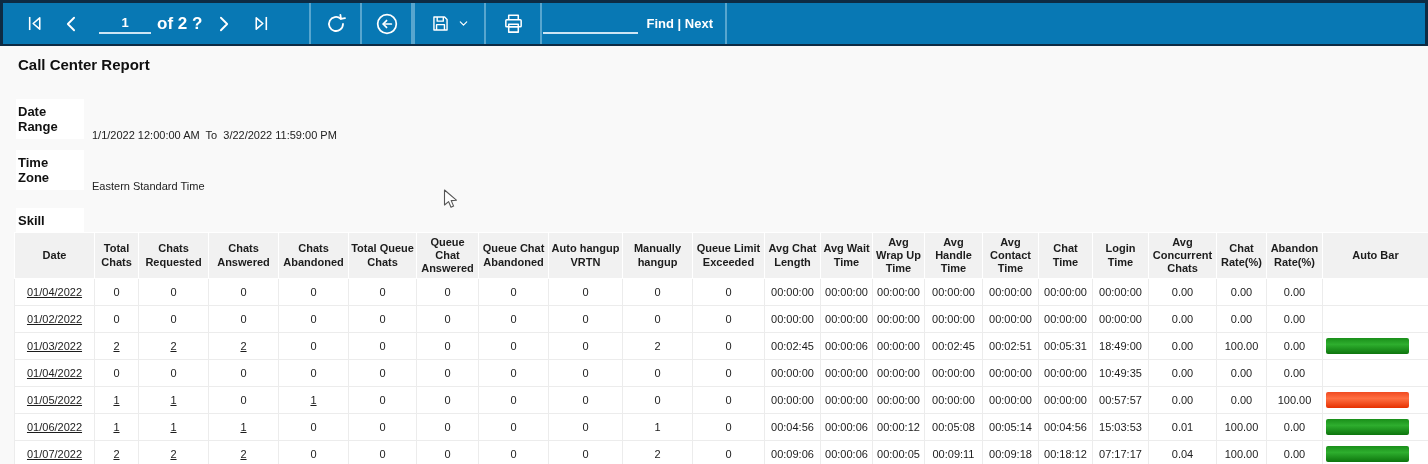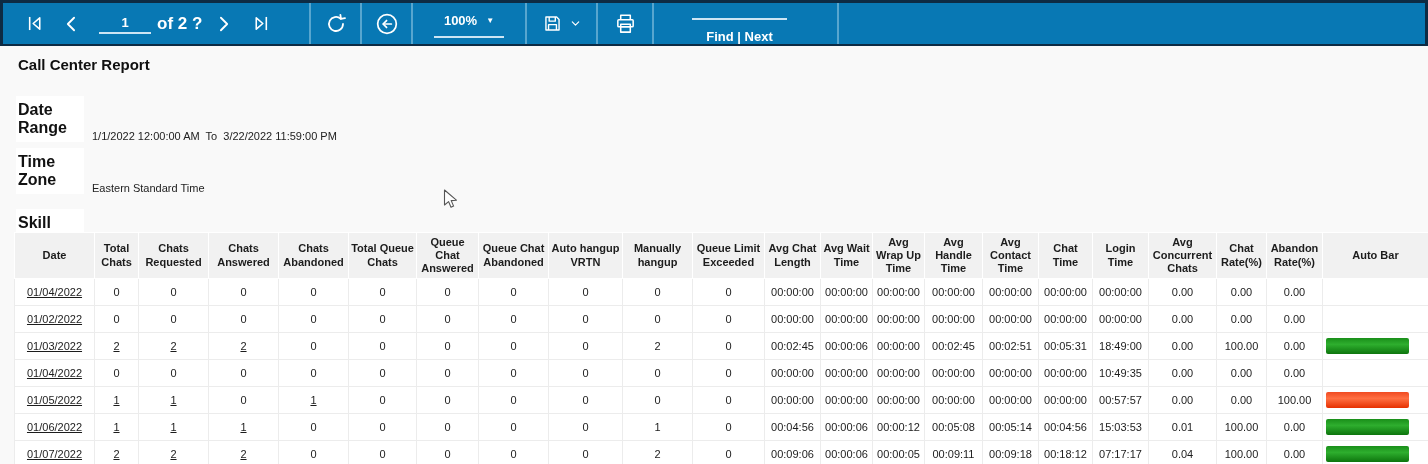--- a/index.html
+++ b/index.html
@@ -16,35 +16,35 @@
   .tgroup{display:flex;align-items:center;height:100%;box-sizing:border-box;flex:none;}
   .tsep{width:2px;height:100%;background:#57a6cf;flex:none;}
   .tbtn{background:none;border:0;padding:0;margin:0;display:flex;align-items:center;justify-content:center;height:100%;cursor:pointer;}
   .tbtn svg{display:block;}
   .g-pagination{width:306px;padding-left:12px;}
   .g-pagination .tbtn{width:38px;}
   .g-refresh,.g-back{width:49px;justify-content:center;}
   .g-zoom{width:112px;justify-content:center;}
   .g-save{width:69px;justify-content:center;}
   .g-print{width:54px;justify-content:center;}
-  .g-find{width:183px;justify-content:flex-end;padding-right:12px;gap:9px;flex-direction:column;}
+  .g-find{width:183px;justify-content:flex-end;padding-right:12px;gap:9px;}
   .page-input{width:52px;background:transparent;border:0;border-bottom:2px solid #cde5f4;color:#fff;
     font-size:13px;font-weight:700;text-align:center;font-family:inherit;padding:2px 0;margin:0 4px 0 8px;outline:none;}
   .page-of{color:#fff;font-size:17px;font-weight:700;margin:0 2px;white-space:nowrap;}
   .zoom-select{display:flex;align-items:center;gap:9px;color:#fff;font-size:13px;font-weight:700;
     border-bottom:2px solid #cde5f4;padding:4px 10px 8px;cursor:pointer;}
   .caret{font-size:8px;line-height:1;}
   .find-input{width:95px;background:transparent;border:0;border-bottom:2px solid #cde5f4;color:#fff;
     font-family:inherit;font-size:13px;padding:2px 0;outline:none;}
   .find-label{color:#fff;font-size:13px;font-weight:600;cursor:pointer;white-space:nowrap;}
   
   .report-title{position:absolute;left:18px;top:56px;font-size:15px;font-weight:700;color:#101010;}
   .params{position:absolute;left:16px;top:96px;}
   .param-row{display:flex;align-items:center;margin-bottom:6px;}
-  .param-label{width:64px;background:#ffffff;font-size:16px;font-weight:700;color:#111;padding:5px 2px;}
+  .param-label{width:64px;background:#ffffff;font-size:13px;font-weight:700;color:#111;padding:5px 2px;}
   .param-value{font-size:11px;color:#222;padding-left:8px;white-space:pre;margin-top:33px;}
   
   .report-table{position:absolute;left:14px;top:232px;width:1414px;border-collapse:collapse;table-layout:fixed;font-size:11px;}
   .report-table th{background:#f1f1f1;border:1px solid #ffffff;font-weight:700;color:#1c1c1c;
     padding:2px 1px;line-height:1.2;text-align:center;vertical-align:middle;height:46px;box-sizing:border-box;}
   .report-table td{background:#fff;border:1px solid #ececec;text-align:center;color:#1c1c1c;
     height:27px;padding:0 1px;box-sizing:border-box;white-space:nowrap;overflow:hidden;}
   .green{color:#2c8540;}
   .red{color:#f25341;}
   .u{text-decoration:underline;cursor:pointer;}
@@ -112,26 +112,20 @@
         <svg width="26" height="26" viewBox="0 0 24 24" fill="none" stroke="#fff" stroke-width="1.6" stroke-linecap="round" stroke-linejoin="round">
             <circle cx="12" cy="12" r="8.6"></circle>
             <path d="M16 12 H8.8"></path>
             <path d="M11.6 8.8 L8.4 12 l3.2 3.2"></path>
           </svg>
       </span>
     </button>
   </div>
   <div class="tsep"></div>
 
-  <div class="tgroup g-zoom">
-    <div class="zoom-select">
-      <span>100%</span>
-      <span class="caret">▼</span>
-    </div>
-  </div>
   <div class="tsep"></div>
 
   <div class="tgroup g-save">
     <button class="tbtn" style="gap:7px;">
       <span>
         <svg width="21" height="21" viewBox="0 0 24 24" fill="none" stroke="#fff" stroke-width="1.6" stroke-linejoin="round">
             <path d="M4.5 4.5 h12.2 l2.8 2.8 V19.5 H4.5 Z"></path>
             <path d="M8.2 4.5 v4.8 h7 v-4.8"></path>
             <path d="M7.5 19.5 v-6.2 h9 v6.2"></path>
           </svg>

